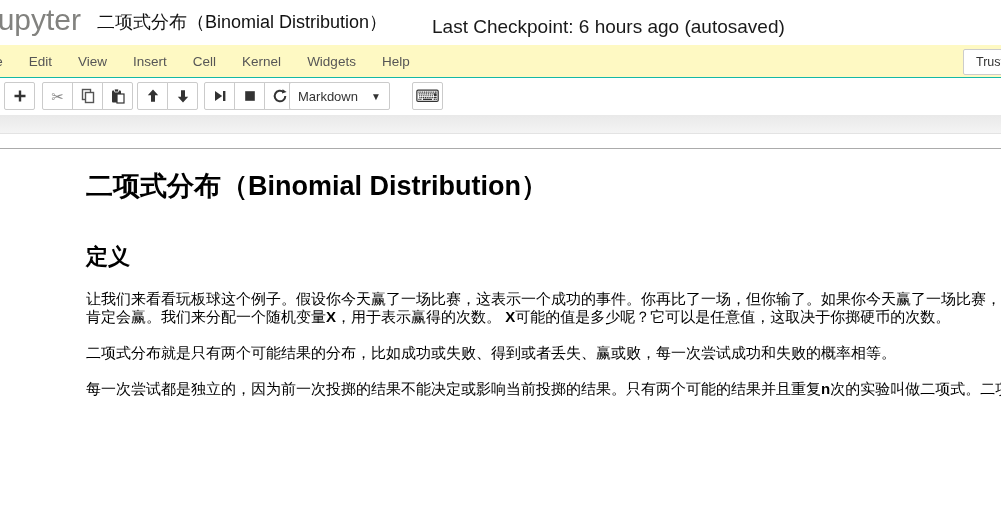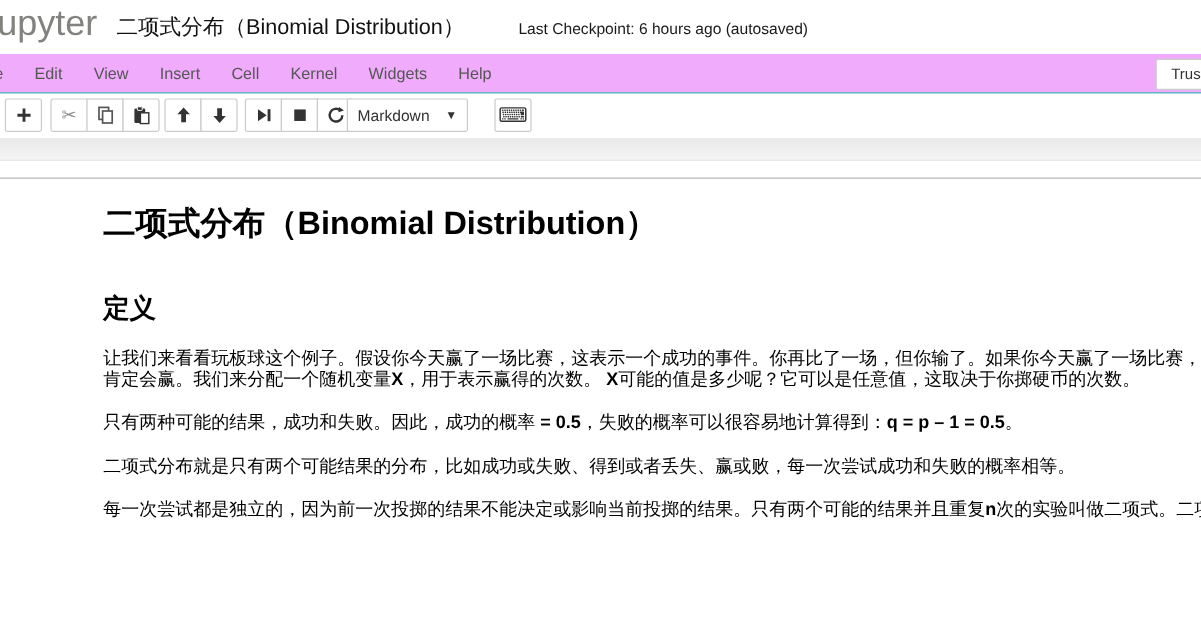--- a/index.html
+++ b/index.html
@@ -4,23 +4,23 @@
 <style>
   html,body{margin:0;padding:0;}
   body{
     width:1001px;height:532px;overflow:hidden;position:relative;
     background:#fff;font-family:"Liberation Sans","DejaVu Sans",sans-serif;color:#000;
   }
   
   .header{position:absolute;top:0;left:0;right:0;height:45px;background:#fff;}
   .logo{position:absolute;left:-9px;top:3px;font-size:30px;color:#82827f;letter-spacing:0;}
   .nbtitle{position:absolute;left:97px;top:10px;font-size:18px;font-weight:500;color:#111;white-space:nowrap;}
-  .checkpoint{position:absolute;left:432px;top:16px;font-size:13px;color:#1a1a1a;white-space:nowrap;}
+  .checkpoint{position:absolute;left:432px;top:16px;font-size:19px;color:#1a1a1a;white-space:nowrap;}
   
-  .menubar{position:absolute;top:45px;left:0;right:0;height:32px;background:#f0abfc;border-bottom:1px solid #14b8a6;display:flex;align-items:center;}
+  .menubar{position:absolute;top:45px;left:0;right:0;height:32px;background:#fef9c3;border-bottom:5px solid #14b8a6;display:flex;align-items:center;}
   .menu-item{font-size:13.5px;color:#565656;padding:0 13px;cursor:pointer;white-space:nowrap;}
   .menu-item.file{margin-left:-32px;}
   .trusted{position:absolute;left:963px;top:4px;height:26px;background:#fff;border:1px solid #ccc;border-radius:2px;font-size:12.5px;color:#333;padding:0 12px;white-space:nowrap;}
   
   .toolbar{position:absolute;top:78px;left:0;right:0;height:37px;background:#fff;}
   .btn-group{position:absolute;top:4px;display:flex;}
   .tbtn{width:31px;height:28px;background:#fff;border:1px solid #cbcbcb;border-radius:2px;display:flex;align-items:center;justify-content:center;padding:0;margin:0;cursor:pointer;box-sizing:border-box;}
   .btn-group .tbtn + .tbtn{margin-left:-1px;border-top-left-radius:0;border-bottom-left-radius:0;}
   .btn-group .tbtn:not(:last-child){border-top-right-radius:0;border-bottom-right-radius:0;}
   .g1{left:4px;} .g2{left:42px;} .g3{left:137px;} .g4{left:204px;}
@@ -137,23 +137,20 @@
 <div class="notebook">
   <div class="cellbody">
     <h1 class="md-h1">二项式分布（Binomial Distribution）</h1>
     <h2 class="md-h2">定义</h2>
     <div class="paras">
         <div class="para">
           <div class="pline"><span>让我们来看看玩板球这个例子。假设你今天赢了一场比赛，这表示一个成功的事件。你再比了一场，但你输了。如果你今天赢了一场比赛，但这</span></div>
           <div class="pline"><span>肯定会赢。我们来分配一个随机变量</span><strong>X</strong><span>，用于表示赢得的次数。 </span><strong>X</strong><span>可能的值是多少呢？它可以是任意值，这取决于你掷硬币的次数。</span></div>
         </div>
         <div class="para">
-          <div class="pline"><span>只有两种可能的结果，成功和失败。因此，成功的概率 </span><strong>= 0.5</strong><span>，失败的概率可以很容易地计算得到：</span><strong>q = p – 1 = 0.5</strong><span>。</span></div>
-        </div>
-        <div class="para">
           <div class="pline"><span>二项式分布就是只有两个可能结果的分布，比如成功或失败、得到或者丢失、赢或败，每一次尝试成功和失败的概率相等。</span></div>
         </div>
         <div class="para">
           <div class="pline"><span>每一次尝试都是独立的，因为前一次投掷的结果不能决定或影响当前投掷的结果。只有两个可能的结果并且重复</span><strong>n</strong><span>次的实验叫做二项式。二项分布</span></div>
         </div>
       </div>
   </div>
 </div>
 
 </body></html>

